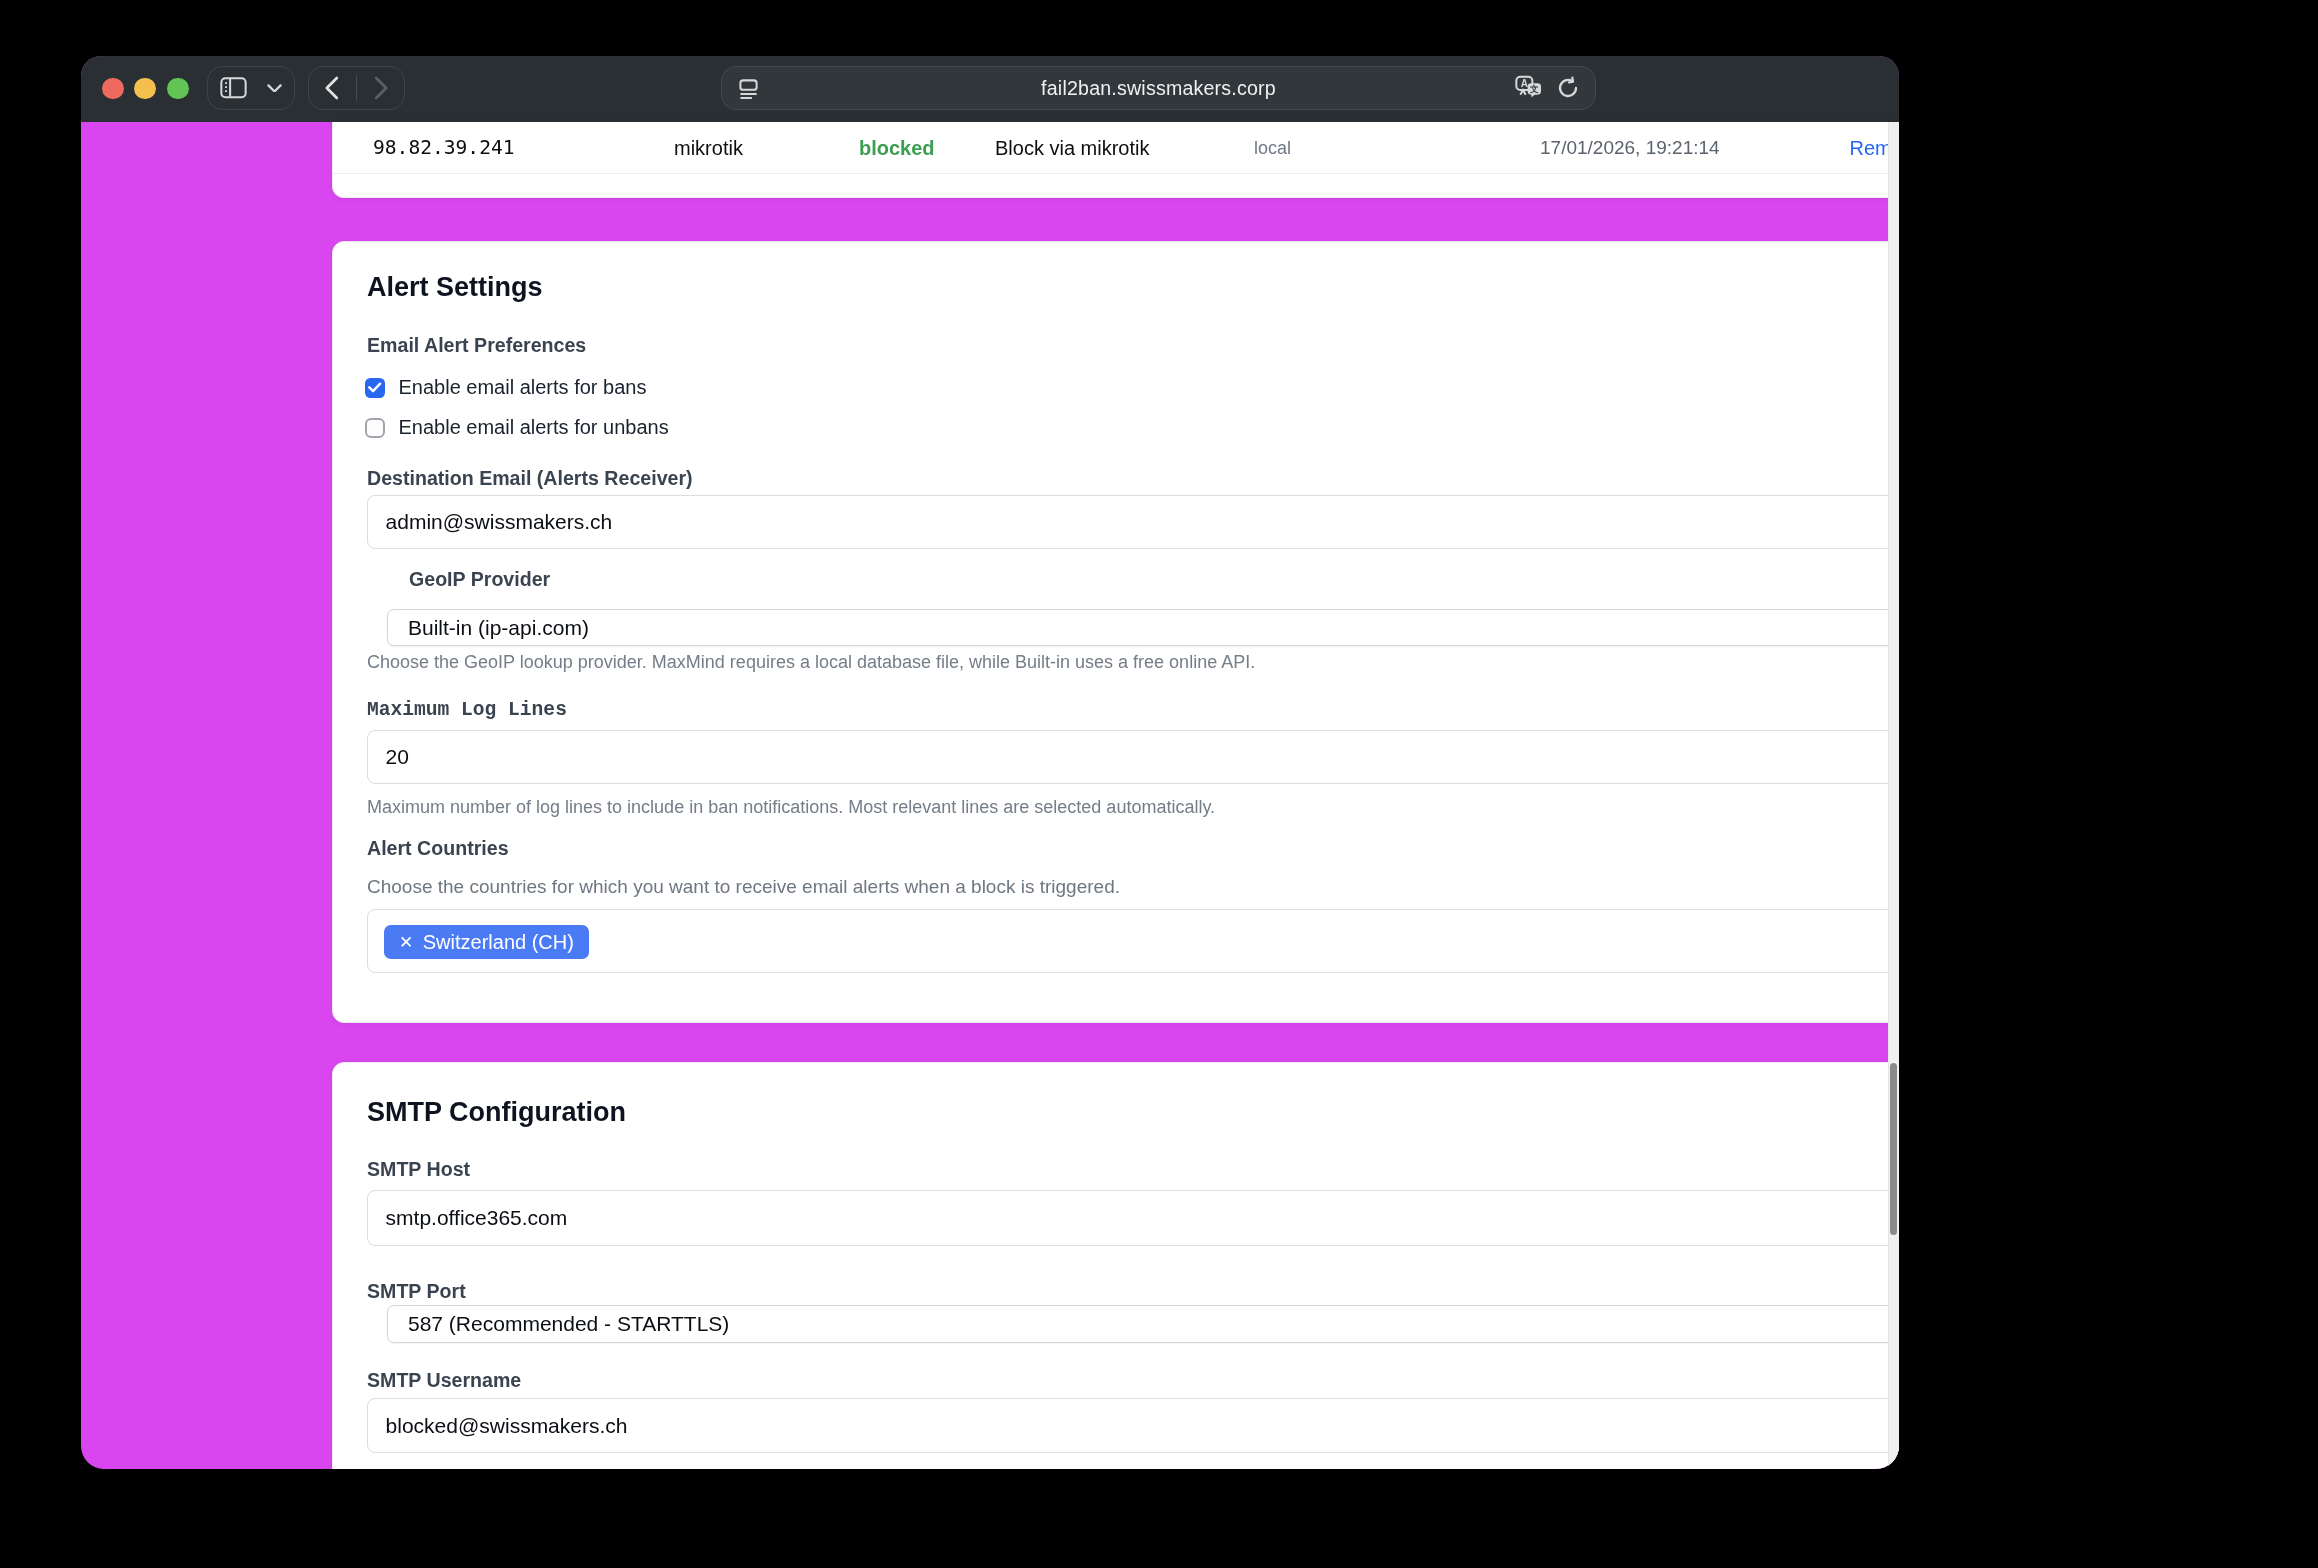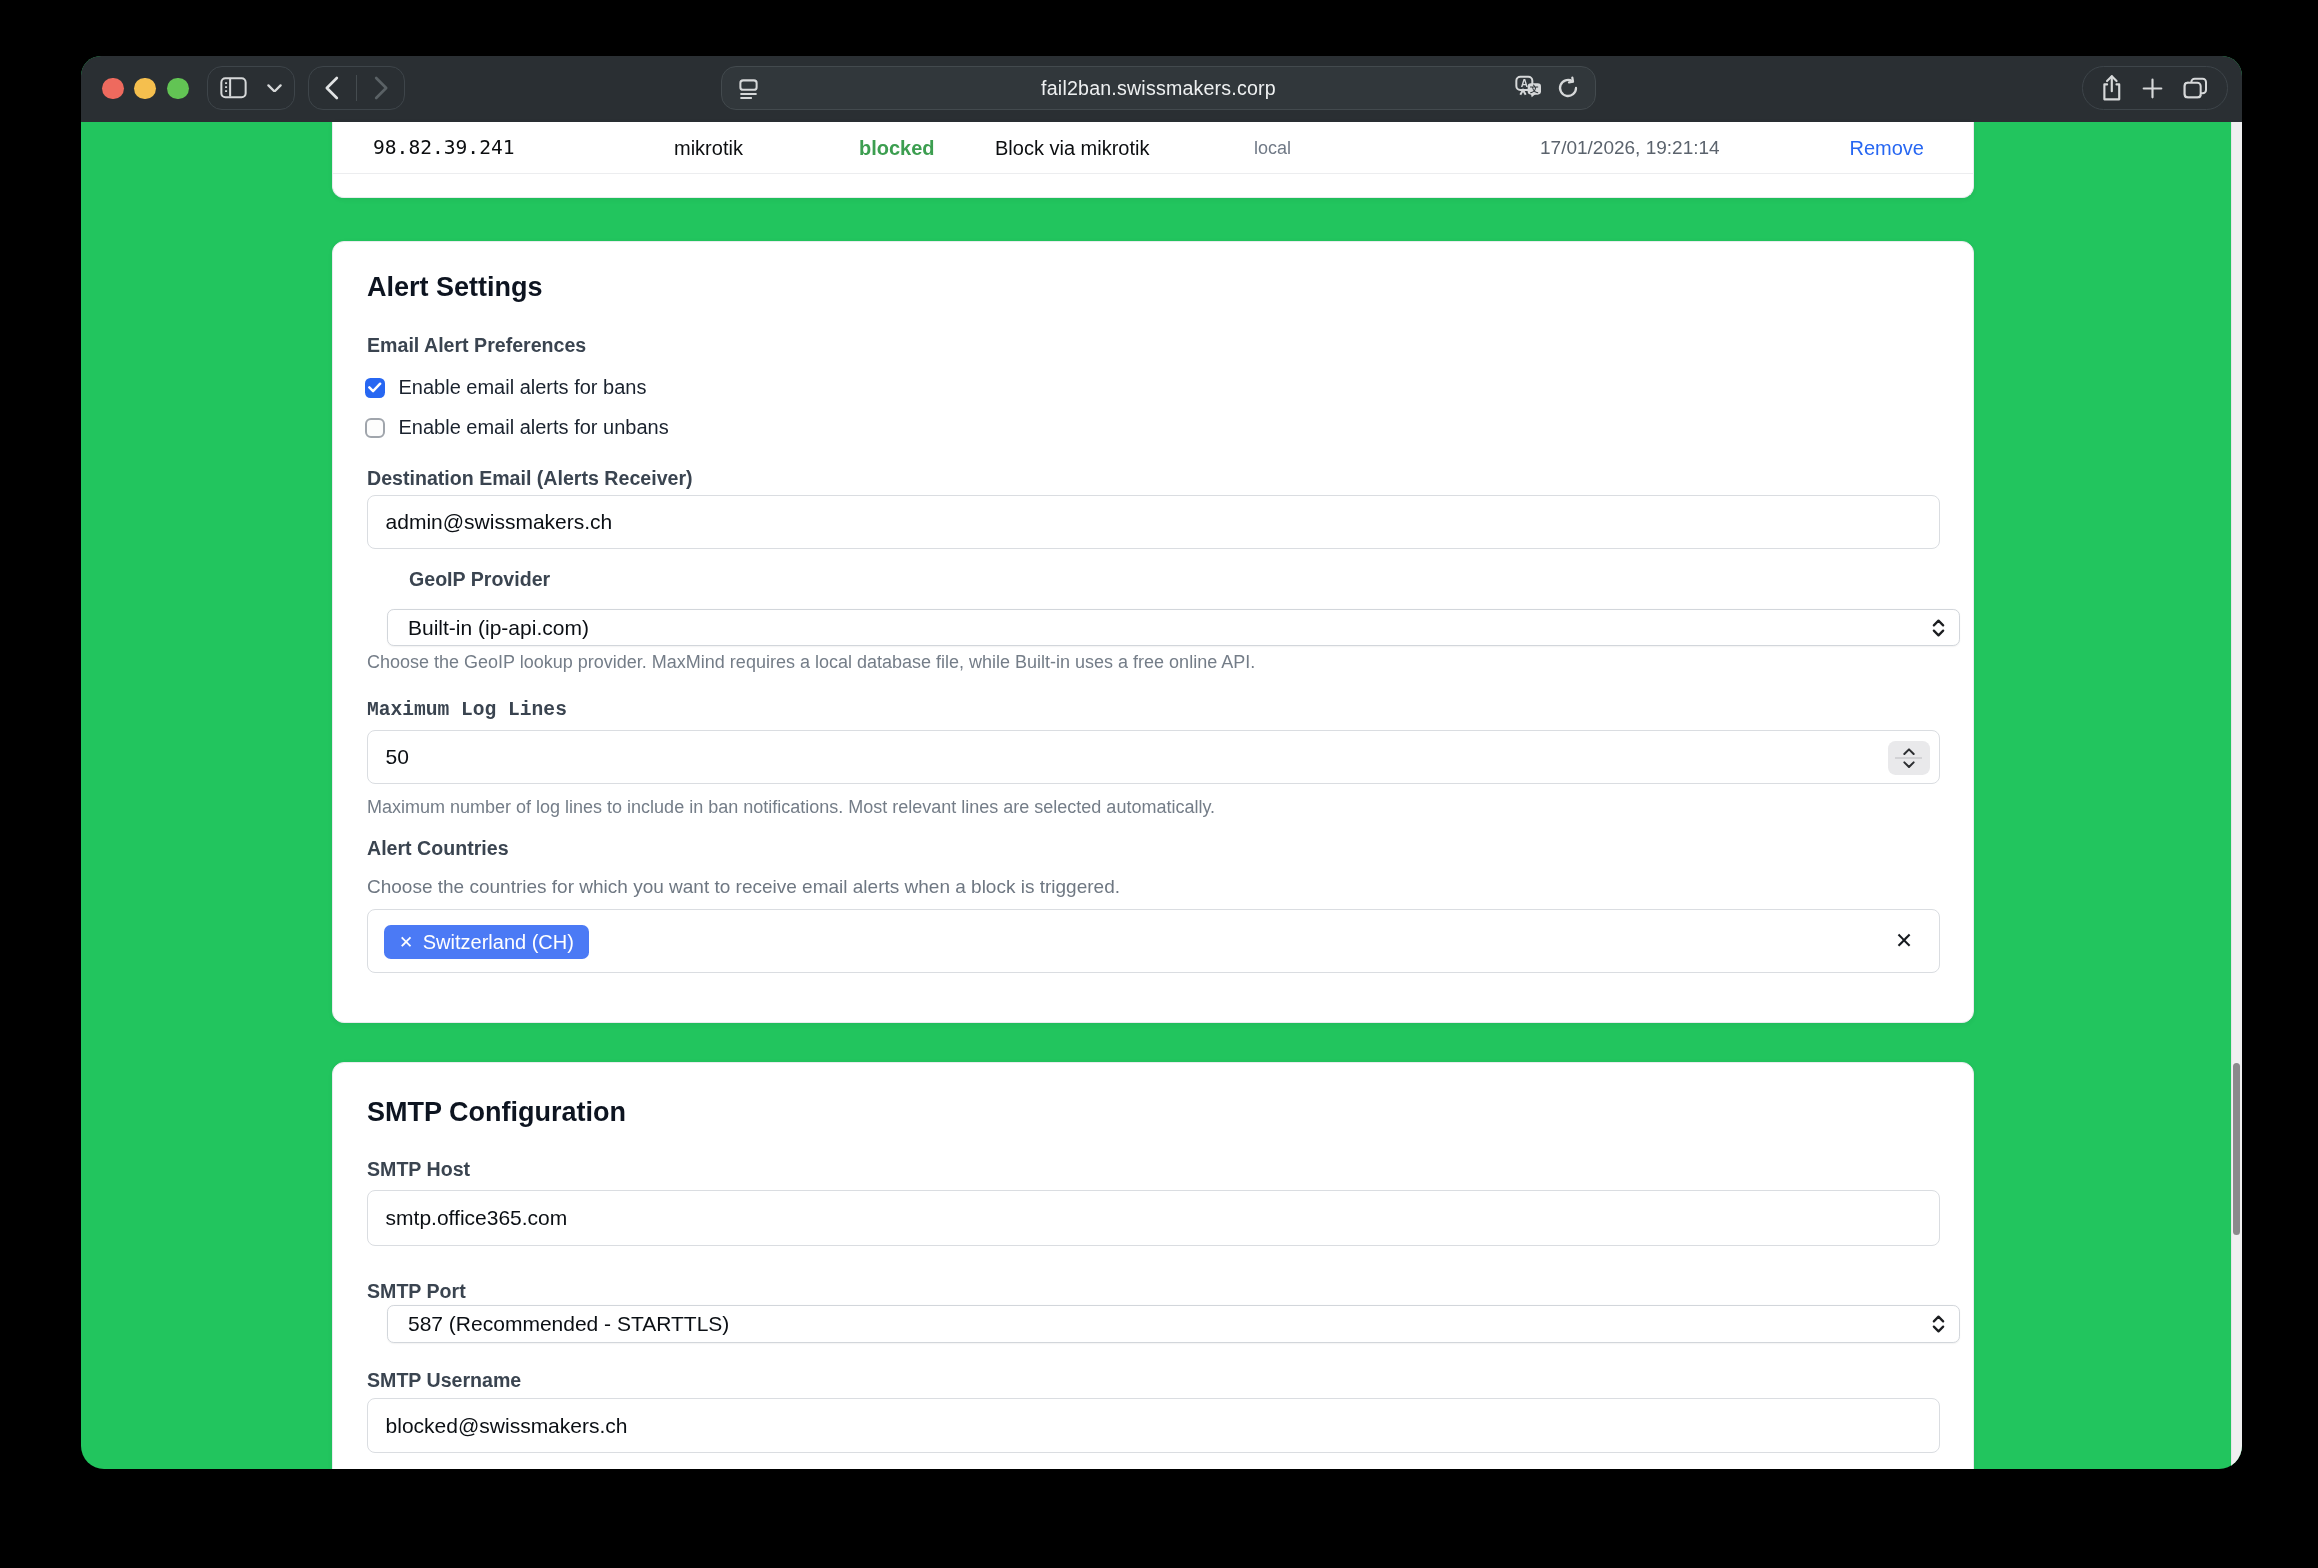--- a/index.html
+++ b/index.html
@@ -1,21 +1,21 @@
 <!DOCTYPE html>
 <html style="font-size:10.8px"><head>
 <meta charset="utf-8">
 <style>
   * { margin:0; padding:0; box-sizing:border-box; }
   html,body { width:2319px; height:1569px; background:#000; overflow:hidden;
               font-family:"Liberation Sans","DejaVu Sans",sans-serif; }
 
   
-  .window { position:absolute; left:81px; top:56px; width:2161px; height:1413px;
-            background:#22c55e; border-radius:20px 20px 23px 23px; overflow:hidden; }
+  .window { position:absolute; left:81px; top:56px; width:1818px; height:1413px;
+            background:#d946ef; border-radius:20px 20px 23px 23px; overflow:hidden; }
 
   
   .toolbar { position:absolute; left:0; top:0; width:100%; height:66px; background:#2a2f33; }
   .tl { position:absolute; top:21.6px; width:21.6px; height:21.6px; border-radius:50%; }
   .tl.close { left:21px;  background:#ee6a5e; }
   .tl.min   { left:53px;  background:#f5bf4e; }
   .tl.zoom  { left:86px; background:#62c454; }
 
   .pill { position:absolute; top:10px; height:44px; border:1.4px solid #3e454a;
           border-radius:15px; display:flex; align-items:center; }
@@ -234,21 +234,21 @@
         <svg width="15" height="20" viewBox="0 0 22 30" fill="none" stroke="#1c1e21" stroke-width="3.4" stroke-linecap="round" stroke-linejoin="round">
           <path d="M4 11 L11 4 L18 11"></path>
             <path d="M4 19 L11 26 L18 19"></path>
         </svg>
       </span>
     </div>
     <div class="fhelp" style="top:410px;">Choose the GeoIP lookup provider. MaxMind requires a local database file, while Built-in uses a free online API.</div>
 
     <div class="flabel" style="top:457px;font-family:Liberation Mono, monospace;">Maximum Log Lines</div>
     <div class="tinput" style="top:488px; height:54px;">
-      <span>50</span>
+      <span>20</span>
       <span class="stepper">
         <svg width="12" height="7.4" viewBox="0 0 18 11" fill="none" stroke="#2c2e31" stroke-width="3" stroke-linecap="round" stroke-linejoin="round">
             <path d="M2 9 L9 2 L16 9"></path>
           </svg>
         <span class="sep"></span>
         <svg width="12" height="7.4" viewBox="0 0 18 11" fill="none" stroke="#2c2e31" stroke-width="3" stroke-linecap="round" stroke-linejoin="round">
             <path d="M2 2 L9 9 L16 2"></path>
           </svg>
       </span>
     </div>

